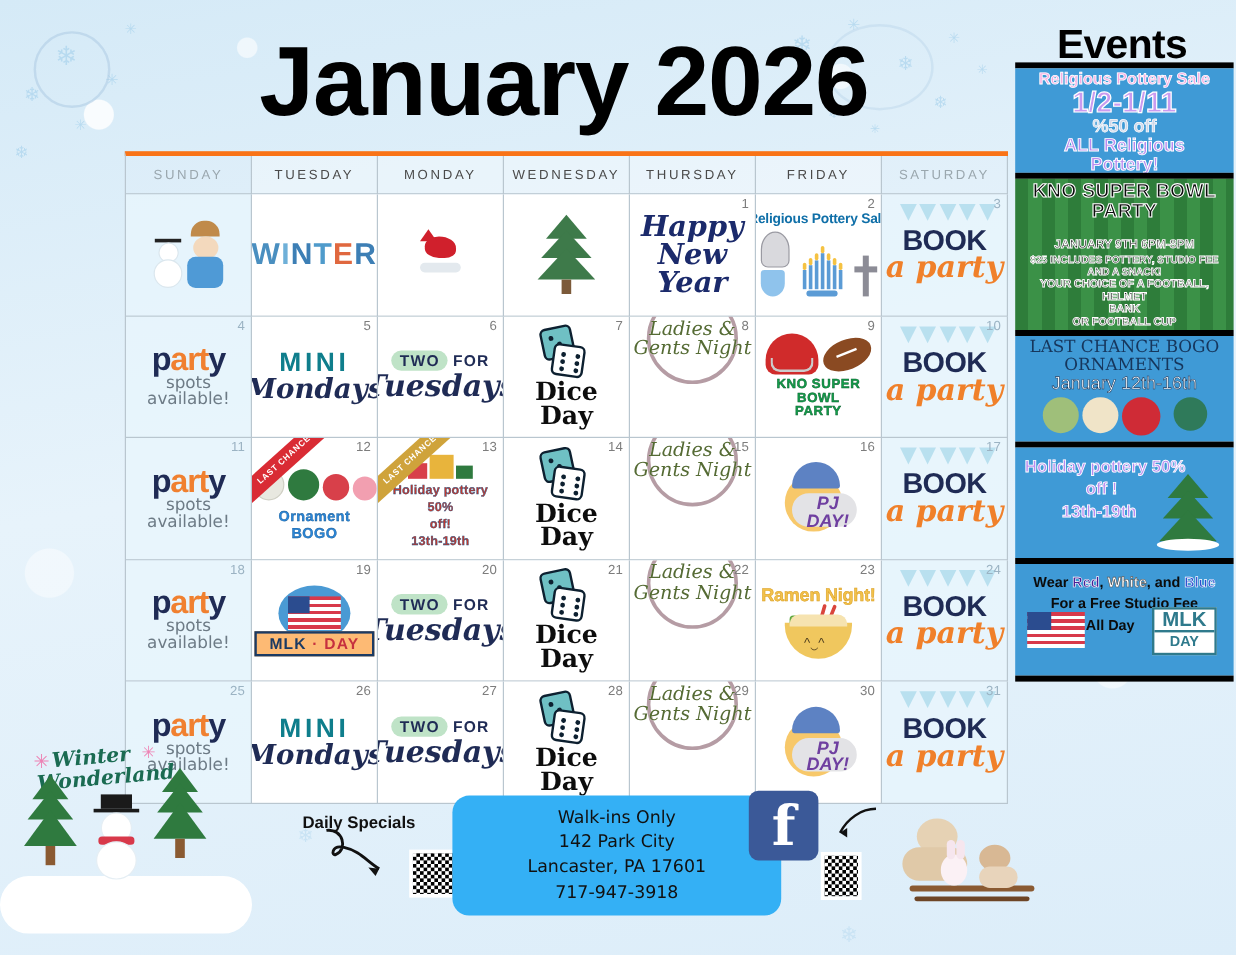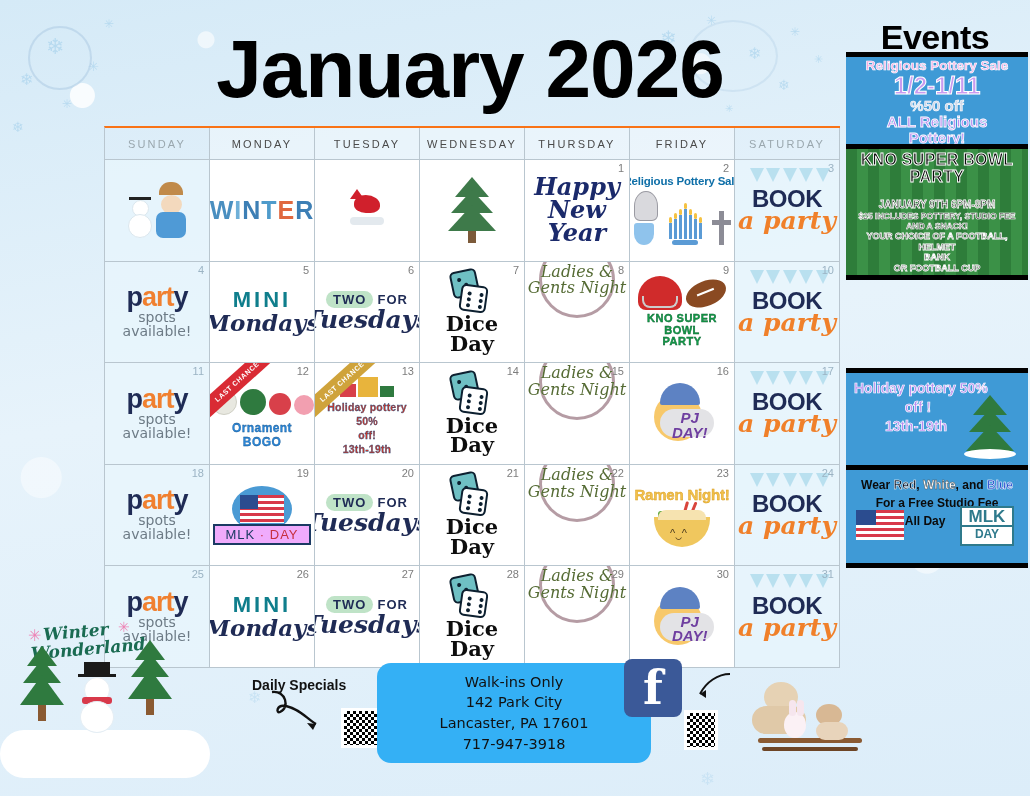--- a/index.html
+++ b/index.html
@@ -31,21 +31,21 @@
     text-align: center;
     font-size: 82px; font-weight: bold; letter-spacing: -1px;
     color: #000; font-family: "Liberation Sans", sans-serif;
     white-space: nowrap;
   }
 
   
   #calendar {
     position: absolute; left: 104px; top: 126px;
     width: 736px; height: 540px;
-    border-left: 1px solid #b9c6cf; border-top: 2px solid #f97316;
+    border-left: 1px solid #b9c6cf; border-top: 4px solid #f97316;
   }
   .cal-head { display: flex; height: 32px; }
   .cal-head .dow {
     flex: 1 1 0; border-right: 1px solid #b9c6cf; border-bottom: 1px solid #b9c6cf;
     display: flex; align-items: center; justify-content: center;
     font-size: 11px; letter-spacing: 2.2px; color: #4a4a4a;
     background: rgba(255,255,255,.35);
   }
   .cal-head .dow.dim { color: #9aa7ae; background: rgba(255,255,255,.05); }
   .cal-row { display: flex; height: 101.6px; }
@@ -149,22 +149,22 @@
   .buddha { width: 24px; height: 30px; background: #d9d9dd; border-radius: 50% 50% 6px 6px;
             border: 1px solid #9a9aa2; }
   .dreidel { width: 20px; height: 22px; background: #8fc3ec; border-radius: 3px 3px 50% 50%; }
 
   .art-mlk .badge { width: 60px; height: 46px; background: #4a9ad4;
                     border-radius: 50%; position: relative; display: flex;
                     align-items: center; justify-content: center; }
   .art-mlk .flag { width: 44px; height: 28px;
                    background: repeating-linear-gradient(#d8394a 0 3px, #fff 3px 6px); }
   .art-mlk .flag .canton { width: 18px; height: 14px; background: #2b4c8f; }
-  .art-mlk .ribbon { margin-top: -8px; background: #f0abfc; border: 2px solid #1b3a63;
-                     padding: 1px 10px; font-size: 13px; font-weight: normal;
+  .art-mlk .ribbon { margin-top: -8px; background: #fdba74; border: 2px solid #1b3a63;
+                     padding: 1px 10px; font-size: 13px; font-weight: bold;
                      color: #1b3a63; letter-spacing: 1px; position: relative; z-index: 3; }
   .art-mlk .ribbon .r { color: #c6303f; }
 
   .art-sb .helmet { width: 44px; height: 34px; background: #d02b2b;
                     border-radius: 22px 22px 8px 8px; position: relative; }
   .art-sb .helmet .mask { position: absolute; bottom: 2px; left: 4px; width: 36px; height: 12px;
                           border: 2px solid #ccc; border-top: none; border-radius: 0 0 8px 8px; }
   .art-sb .ball { width: 42px; height: 25px; background: #8a4a22; border-radius: 50% / 50%;
                   transform: rotate(-22deg); position: relative; }
   .art-sb .ball .lace { position: absolute; left: 12px; top: 10px; width: 18px; height: 2px; background: #fff; }
@@ -229,21 +229,21 @@
   .sb-3 { font-size: 8.5px; font-weight: bold; color: #0b0b0b;
           -webkit-text-stroke: .7px #fff; line-height: 1.2; }
 
   .bogo-1 { font-family: "DejaVu Serif", serif; font-size: 14px; color: #16365c; line-height: 1.08; }
   .bogo-2 { font-size: 15px; color: #fff; -webkit-text-stroke: .5px #16365c; }
 
   .hp-1 { font-size: 14px; font-weight: bold; color: #b98bf0;
           -webkit-text-stroke: .7px #fff; line-height: 1.35; }
 
   .mlk-1 { font-size: 12px; font-weight: bold; color: #0b0b0b; line-height: 1.5; }
-  .mlk-1 .red { color: #0f172a; margin-top: 17px; -webkit-text-stroke: .5px #fff; }
+  .mlk-1 .red { color: #4c1d95; margin-top: 17px; -webkit-text-stroke: .5px #fff; }
   .mlk-1 .white { color: #fff; -webkit-text-stroke: .5px #555; }
   .mlk-1 .blue { color: #2b4ecf; -webkit-text-stroke: .5px #fff; }
 
   .rm-1 { font-size: 11.5px; font-weight: bold; color: #0b0b0b; }
   .rm-2 { font-size: 11.5px; font-weight: bold; color: #f0c24a; -webkit-text-stroke: .5px #c98f1e; }
   .rm-3 { font-size: 11px; font-weight: bold; color: #f0c24a; -webkit-text-stroke: .5px #c98f1e; line-height: 1.4; }
 
   .qr { background:
       repeating-conic-gradient(#000 0 25%, #fff 0 50%) 0 0/6px 6px,
       repeating-conic-gradient(#000 0 25%, #fff 0 50%) 3px 3px/9px 9px;
@@ -304,22 +304,22 @@
   <span class="flake" style="left:700px;top:770px;font-size:18px;opacity:.3;">❄</span>
   <div class="swirl" style="left:28px;top:26px;width:64px;height:64px;border-color:rgba(170,200,225,.5);"></div>
   <div class="swirl" style="left:688px;top:20px;width:90px;height:72px;border-color:rgba(190,215,235,.5);"></div>
 </div>
 
 <div id="title">January 2026</div>
 
 <div id="calendar">
   <div class="cal-head">
     <div class="dow dim">SUNDAY</div>
+    <div class="dow">TUESDAY</div>
     <div class="dow">MONDAY</div>
-    <div class="dow">TUESDAY</div>
     <div class="dow">WEDNESDAY</div>
     <div class="dow">THURSDAY</div>
     <div class="dow">FRIDAY</div>
     <div class="dow dim">SATURDAY</div>
   </div>
 
   <div class="cal-row">
 
     <div class="cell weekend">
       <div class="cell-body art-snowman">
@@ -846,20 +846,33 @@
       <div class="sb-3">$25 INCLUDES POTTERY, STUDIO FEE</div>
       <div class="sb-3">AND A SNACK!</div>
       <div class="sb-2" style="font-size:9px;">YOUR CHOICE OF A FOOTBALL, HELMET</div>
       <div class="sb-2" style="font-size:9px;">BANK</div>
       <div class="sb-2" style="font-size:9px;">OR FOOTBALL CUP</div>
     </div>
   </div>
 
   <div class="ev-rule" style="top:275px;"></div>
 
+  <div class="ev-panel" style="top:280px;height:88px;padding:2px;">
+    <div class="ev-txt">
+      <div class="bogo-1">LAST CHANCE BOGO</div>
+      <div class="bogo-1">ORNAMENTS</div>
+      <div class="bogo-2">January 12th-16th</div>
+    </div>
+    <div style="display:flex;gap:3px;justify-content:center;margin-top:2px;">
+      <span style="width:30px;height:30px;border-radius:50%;background:#9fbf7a;display:block;"></span>
+      <span style="width:30px;height:30px;border-radius:50%;background:#f0e4c8;display:block;"></span>
+      <span style="width:32px;height:32px;border-radius:50%;background:#cf2b36;display:block;"></span>
+      <span style="width:28px;height:28px;border-radius:50%;background:#2f7a5a;display:block;margin-left:8px;"></span>
+    </div>
+  </div>
 
   <div class="ev-rule" style="top:368px;"></div>
 
   <div class="ev-panel" style="top:373px;height:92px;padding:6px 2px 0;">
     <div class="ev-txt" style="text-align:left;padding-left:6px;">
       <div class="hp-1">Holiday pottery 50%</div>
       <div class="hp-1" style="text-align:center;padding-right:44px;">off !</div>
       <div class="hp-1" style="text-align:center;padding-right:48px;">13th-19th</div>
     </div>
     <div style="position:absolute;right:12px;top:22px;">

